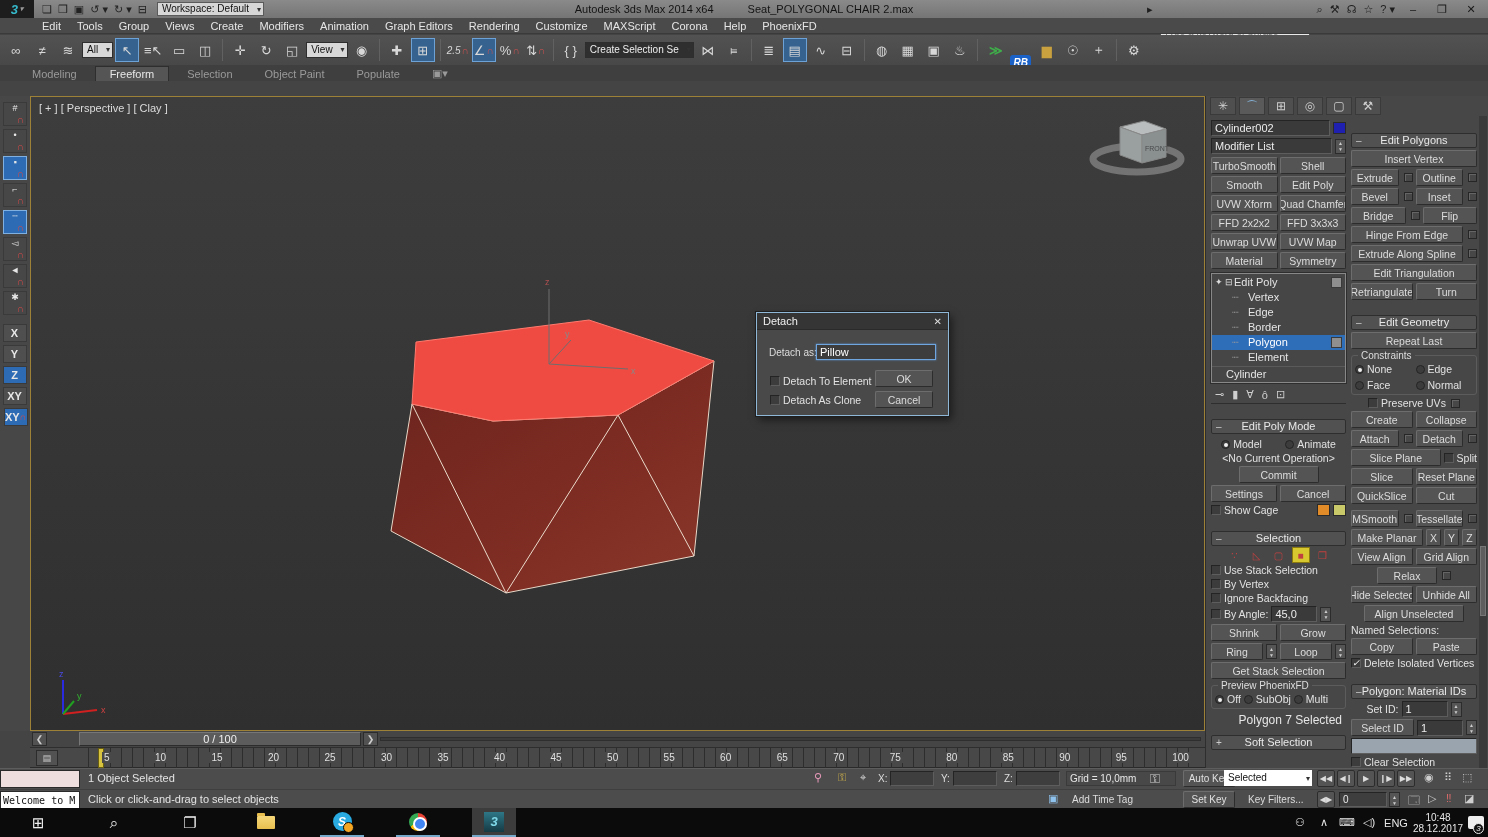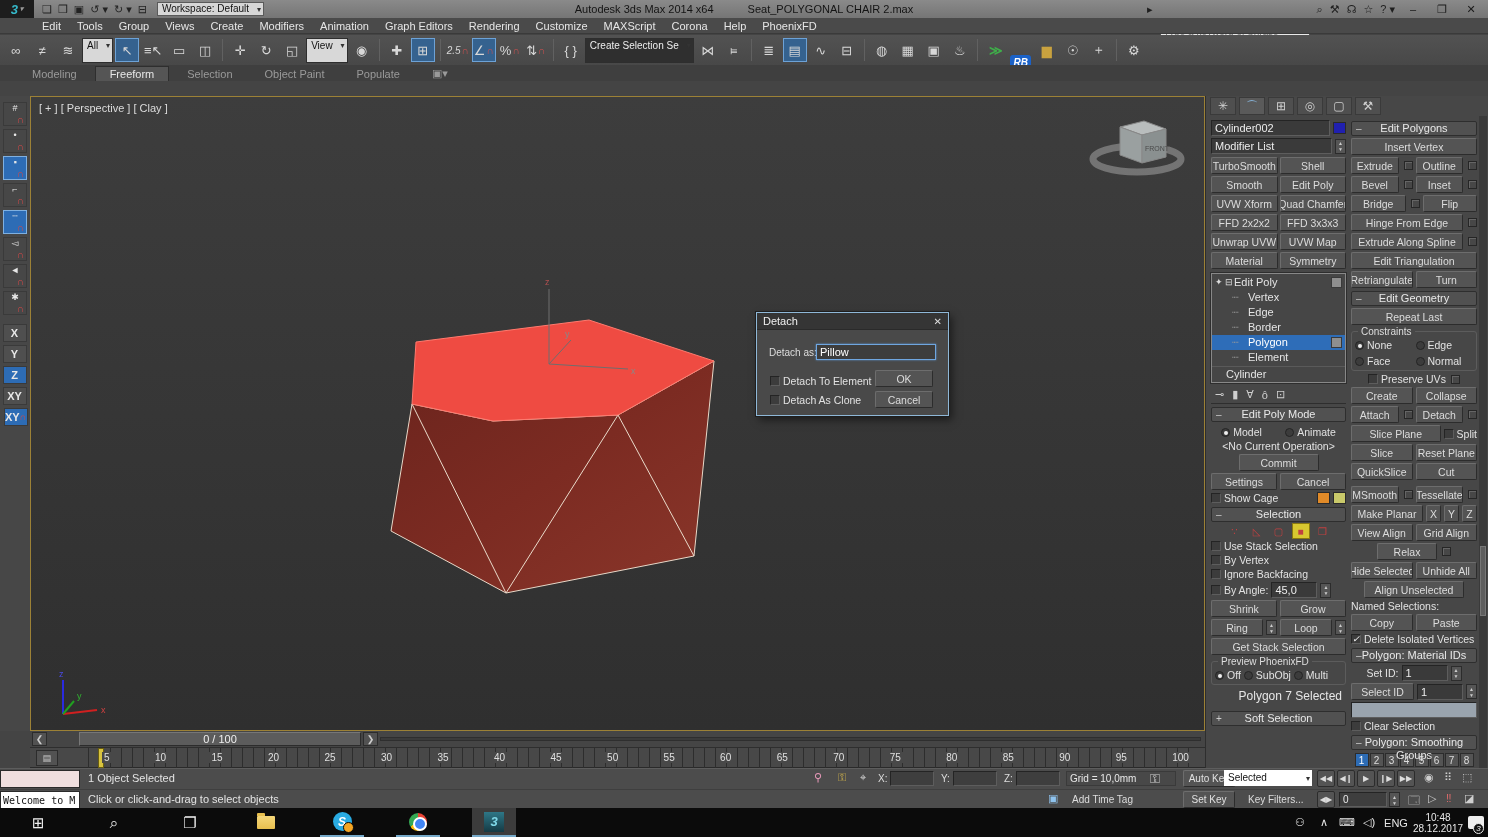--- a/index.html
+++ b/index.html
@@ -22,21 +22,21 @@
 
   
   #menubar{position:absolute;left:0;top:18px;width:1488px;height:16px;background:#4a4a4a;border-bottom:1px solid #3a3a3a;display:flex;align-items:center;padding-left:34px;}
   #menubar span{padding:0 8px;color:#e6e6e6;font-size:11px;}
 
   
   #toolbar{position:absolute;left:0;top:35px;width:1488px;height:30px;background:linear-gradient(#525252,#484848);display:flex;align-items:center;padding-left:4px;gap:2px;}
   .tbtn{min-width:24px;height:24px;display:flex;align-items:center;justify-content:center;color:#d8d8d8;font-size:13px;position:relative;border:1px solid transparent;}
   .tbtn.on{background:#35628f;border:1px solid #6da2d6;}
   .tsep{width:1px;height:22px;background:#2e2e2e;border-right:1px solid #616161;margin:0 3px;}
-  .combo{height:25px;background:#d8d8d8;color:#111;border:1px solid #2e2e2e;padding:1px 14px 0 4px;position:relative;font-size:10px;}
+  .combo{height:16px;background:#d8d8d8;color:#111;border:1px solid #2e2e2e;padding:1px 14px 0 4px;position:relative;font-size:10px;}
   .combo::after{content:"▾";position:absolute;right:2px;top:2px;font-size:8px;color:#333;}
   .combo.dark{background:#2f2f2f;color:#eee;}
   .mag{color:#d05050;font-size:10px;font-weight:bold;margin-left:1px;}
   .snum{font-size:10px;}
   .rbic{background:#1b62c8;color:#fff;border-radius:3px;font-weight:bold;font-size:10px;padding:2px 3px;margin-top:24px;}
   .grn{color:#3fae4a;font-weight:bold;letter-spacing:-2px;}
   .gold{color:#c9a23f;}
 
   
   #ribbontabs{position:absolute;left:0;top:65px;width:1488px;height:16px;background:#3f3f3f;display:flex;align-items:flex-end;padding-left:18px;gap:4px;}
@@ -73,21 +73,21 @@
   #cp-scroll{width:8px;background:#3a3a3a;position:relative;}
   #cp-thumb{position:absolute;left:1px;right:1px;top:430px;height:70px;background:#5e5e5e;border:1px solid #777;}
 
   .field{background:#3a3a3a;border:1px solid;border-color:#242424 #5d5d5d #5d5d5d #242424;color:#ececec;font-size:11px;height:16px;line-height:14px;padding:0 3px;}
   .pbtn{background:#545454;border:1px solid;border-color:#6d6d6d #2c2c2c #2c2c2c #6d6d6d;border-radius:2px;color:#dcdcdc;font-size:10.5px;height:17px;display:flex;align-items:center;justify-content:center;position:relative;padding:0 2px;white-space:nowrap;overflow:hidden;}
   .sq{width:9px;height:9px;background:#474747;border:1px solid #262626;box-shadow:inset 1px 1px 0 #656565;display:inline-block;flex:none;margin-left:2px;}
   .chk{width:10px;height:10px;background:#3c3c3c;border:1px solid;border-color:#242424 #5d5d5d #5d5d5d #242424;display:inline-block;flex:none;color:#fff;font-size:9px;line-height:9px;text-align:center;}
   .rad{width:9px;height:9px;border-radius:50%;background:#3c3c3c;border:1px solid #242424;display:inline-block;flex:none;position:relative;}
   .rad.on::after{content:"";position:absolute;left:2px;top:2px;width:4px;height:4px;border-radius:50%;background:#f0f0f0;}
   .row{display:flex;align-items:center;gap:3px;margin-top:2px;font-size:10.5px;color:#e2e2e2;}
-  .rhead{height:15px;background:#515151;border:1px solid #2e2e2e;border-radius:2px;color:#e8e8e8;font-size:11px;text-align:center;line-height:13px;position:relative;margin-top:3px;}
+  .rhead{height:15px;background:#515151;border:1px solid #2e2e2e;border-radius:2px;color:#e8e8e8;font-size:11px;text-align:center;line-height:13px;position:relative;margin-top:15px;}
   .rhead::before{content:"–";position:absolute;left:4px;top:0;font-size:10px;color:#ccc;}
   .rhead.plus::before{content:"+";}
   .grp{border:1px solid #5c5c5c;border-radius:3px;margin-top:6px;position:relative;padding:5px 3px 3px 3px;}
   .grp>.gtitle{position:absolute;left:6px;top:-6px;background:#474747;padding:0 3px;font-size:10px;color:#dedede;}
   .spn{display:inline-flex;flex-direction:column;justify-content:center;width:11px;height:15px;background:#555;border:1px solid #2c2c2c;color:#ccc;flex:none;}
   .spn::before{content:"▲";font-size:5px;line-height:6px;text-align:center;}
   .spn::after{content:"▼";font-size:5px;line-height:6px;text-align:center;}
 
   #modgrid{display:grid;grid-template-columns:1fr 1fr;gap:2px;margin-top:3px;}
   #stack{margin-top:4px;background:#464646;border:1px solid #888;outline:1px solid #2e2e2e;padding:1px 0;}

